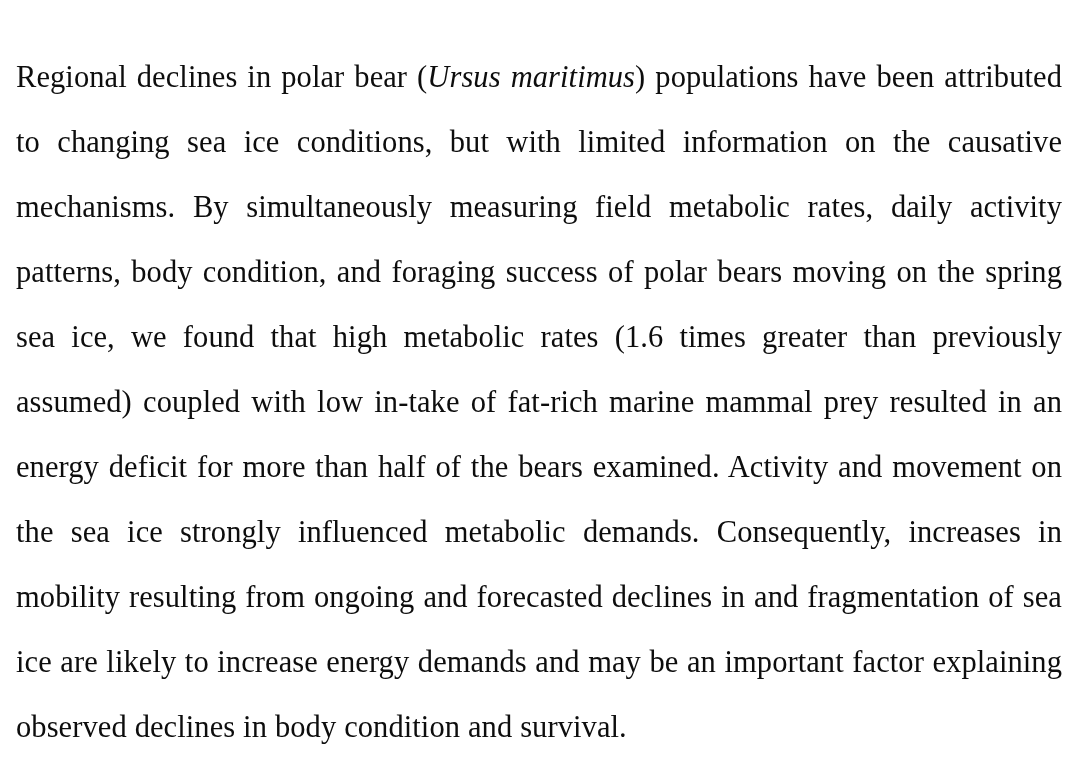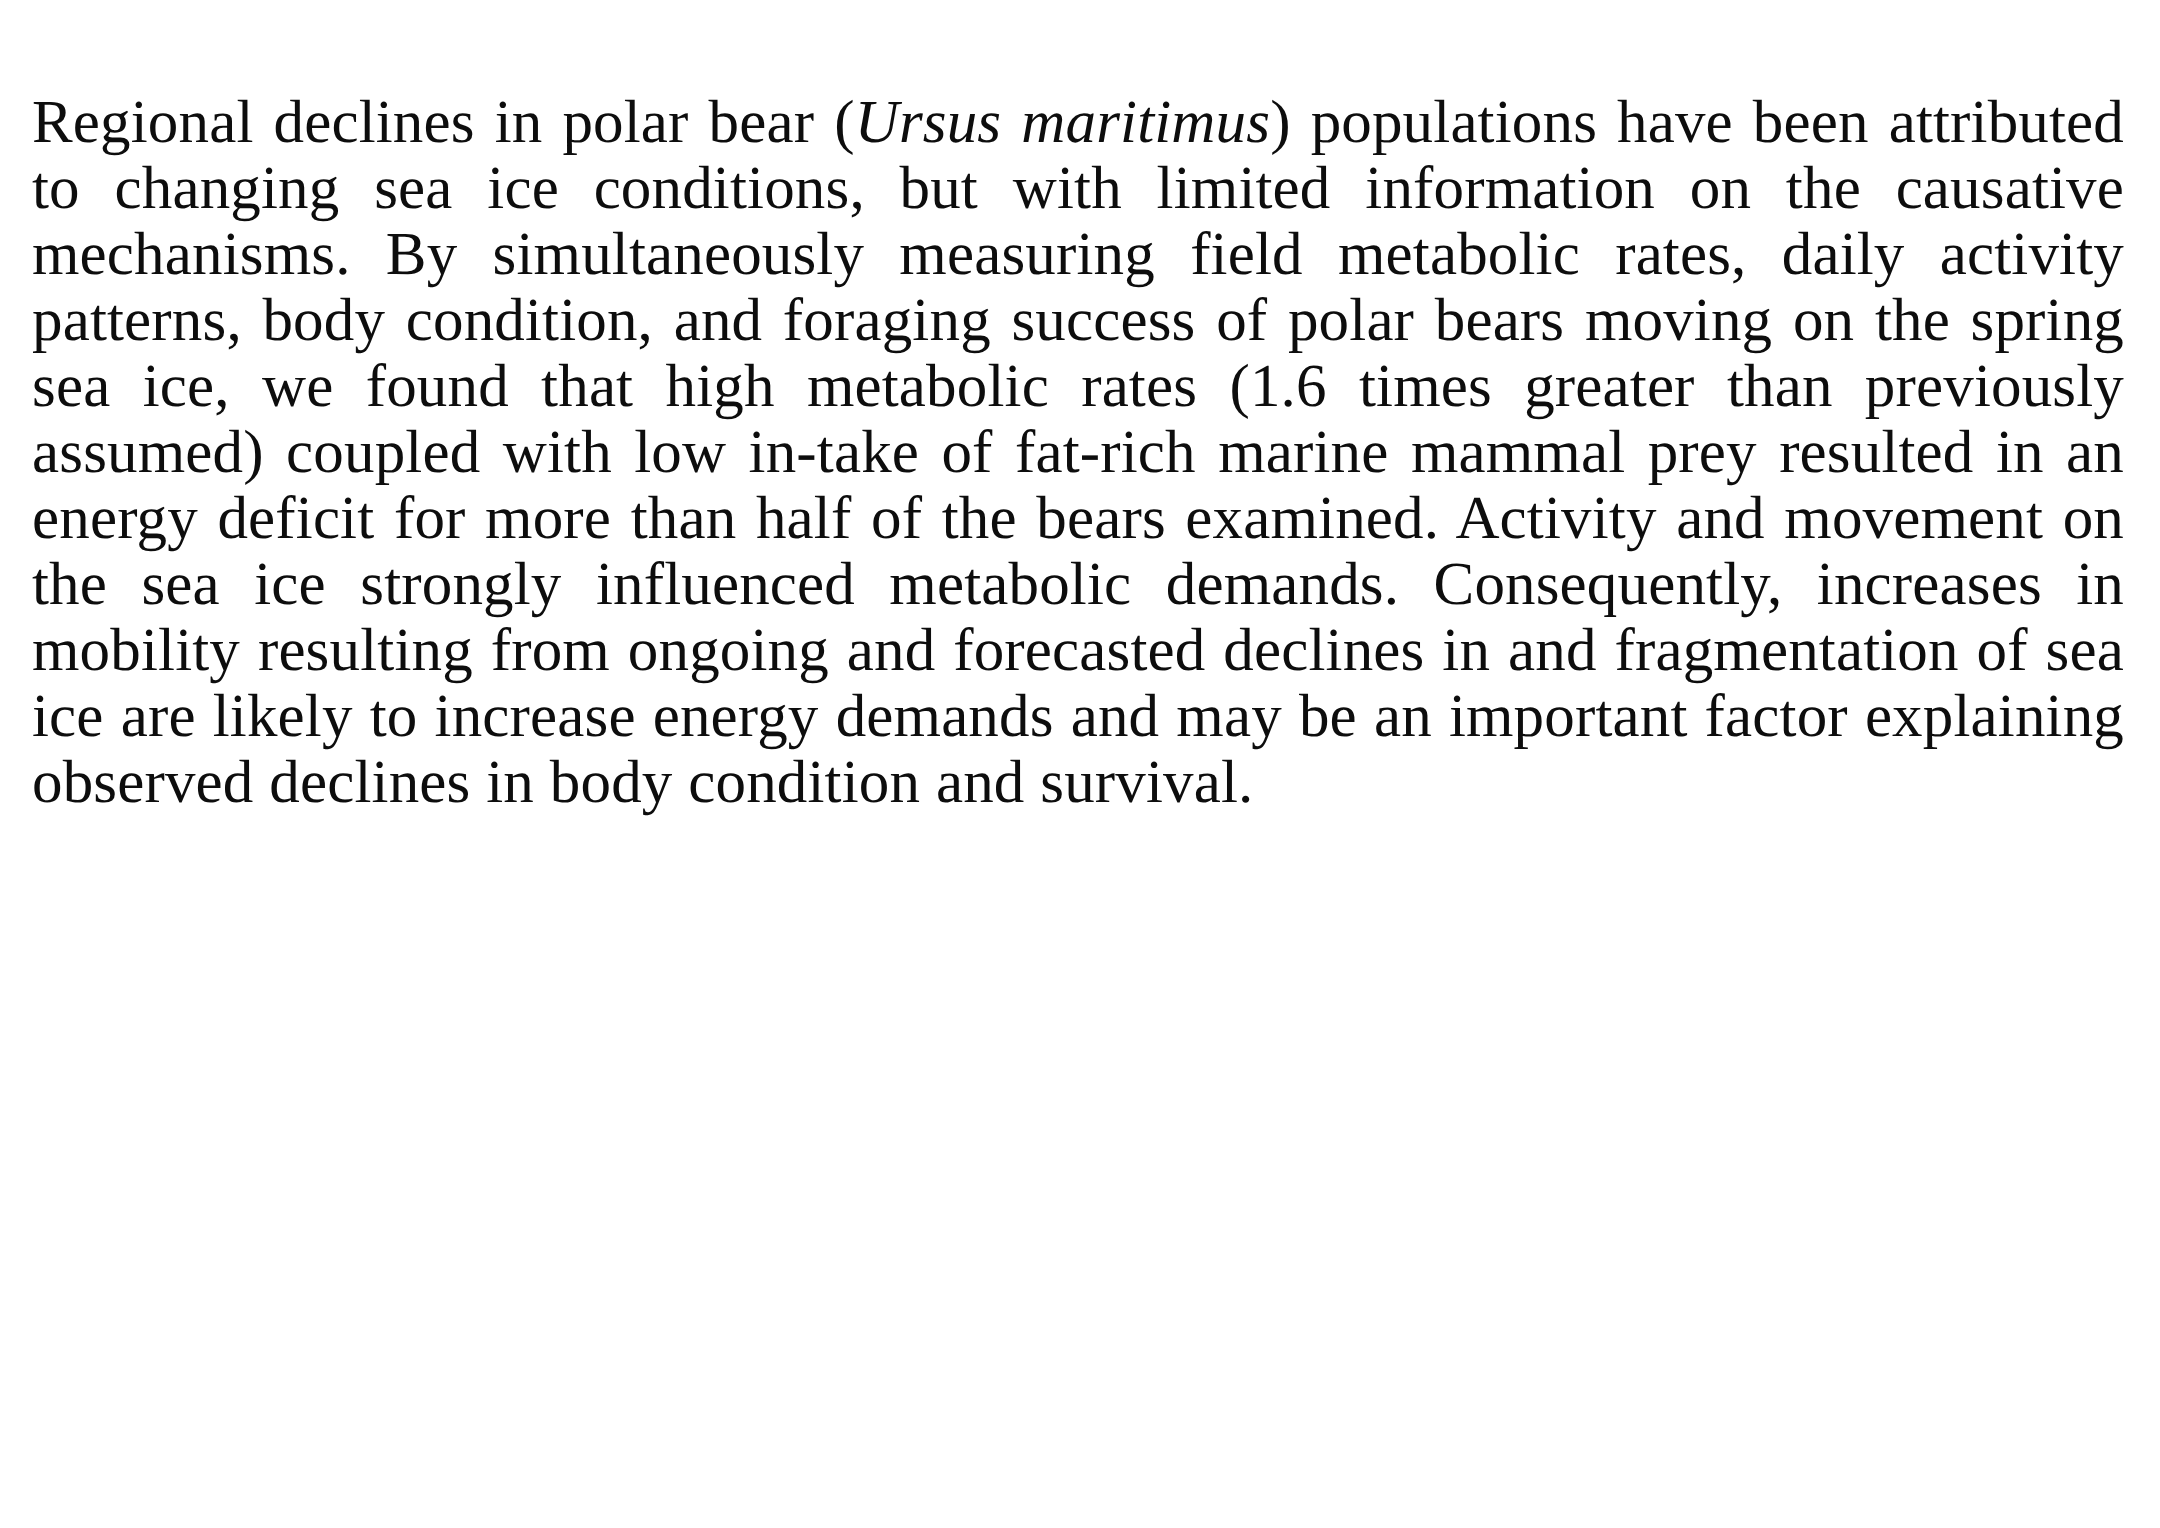--- a/index.html
+++ b/index.html
@@ -15,21 +15,21 @@
     overflow: hidden;
   }
   .abstract-page {
     box-sizing: border-box;
     width: 1080px;
     height: 764px;
     padding: 14px 18px 0 16px;
   }
   .abstract-text {
     font-size: 30.5px;
-    line-height: 33px;
+    line-height: 65px;
     text-align: justify;
     text-justify: inter-word;
     letter-spacing: 0.08px;
     word-spacing: 0.2px;
     hyphens: manual;
   }
   .abstract-text i {
     font-style: italic;
   }
 </style>

